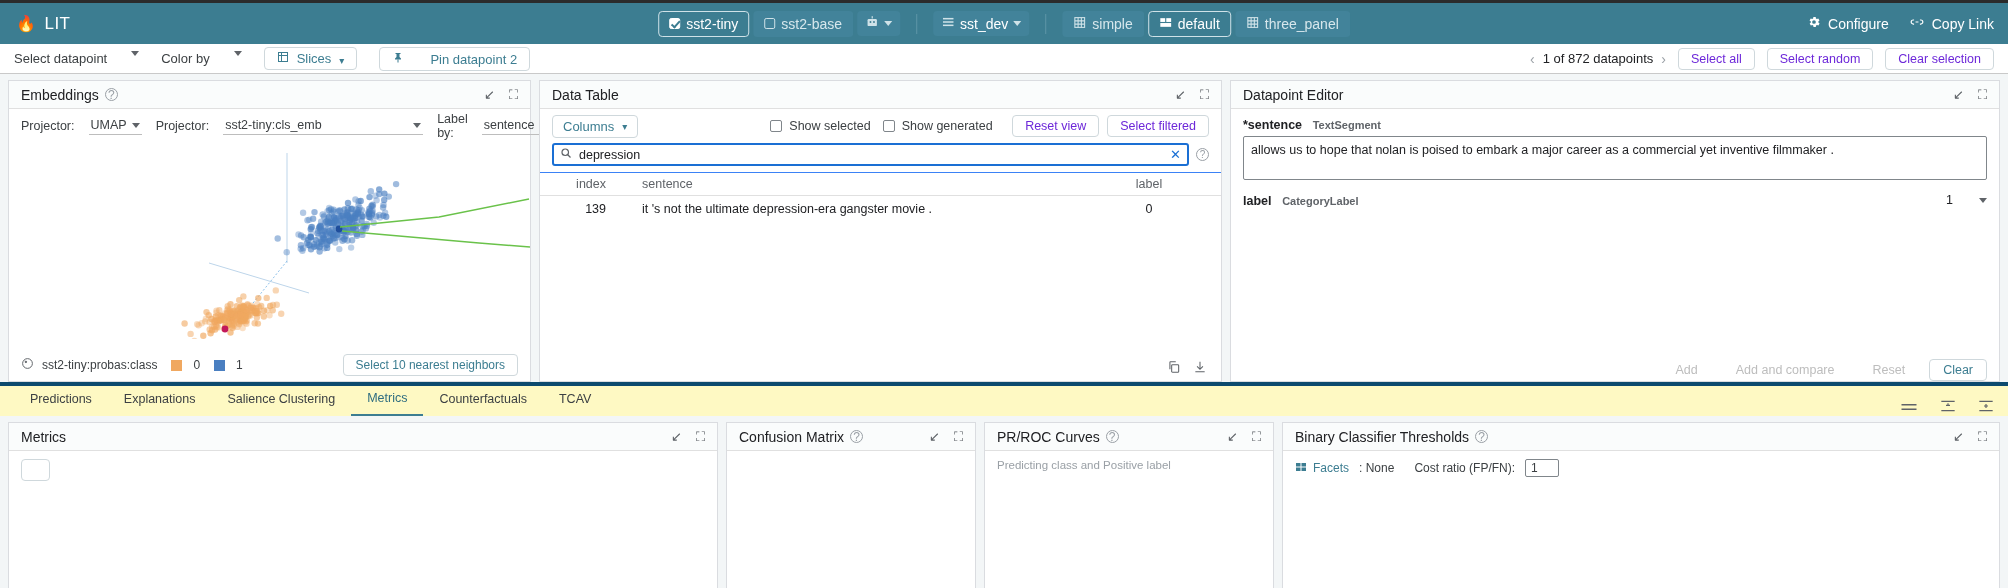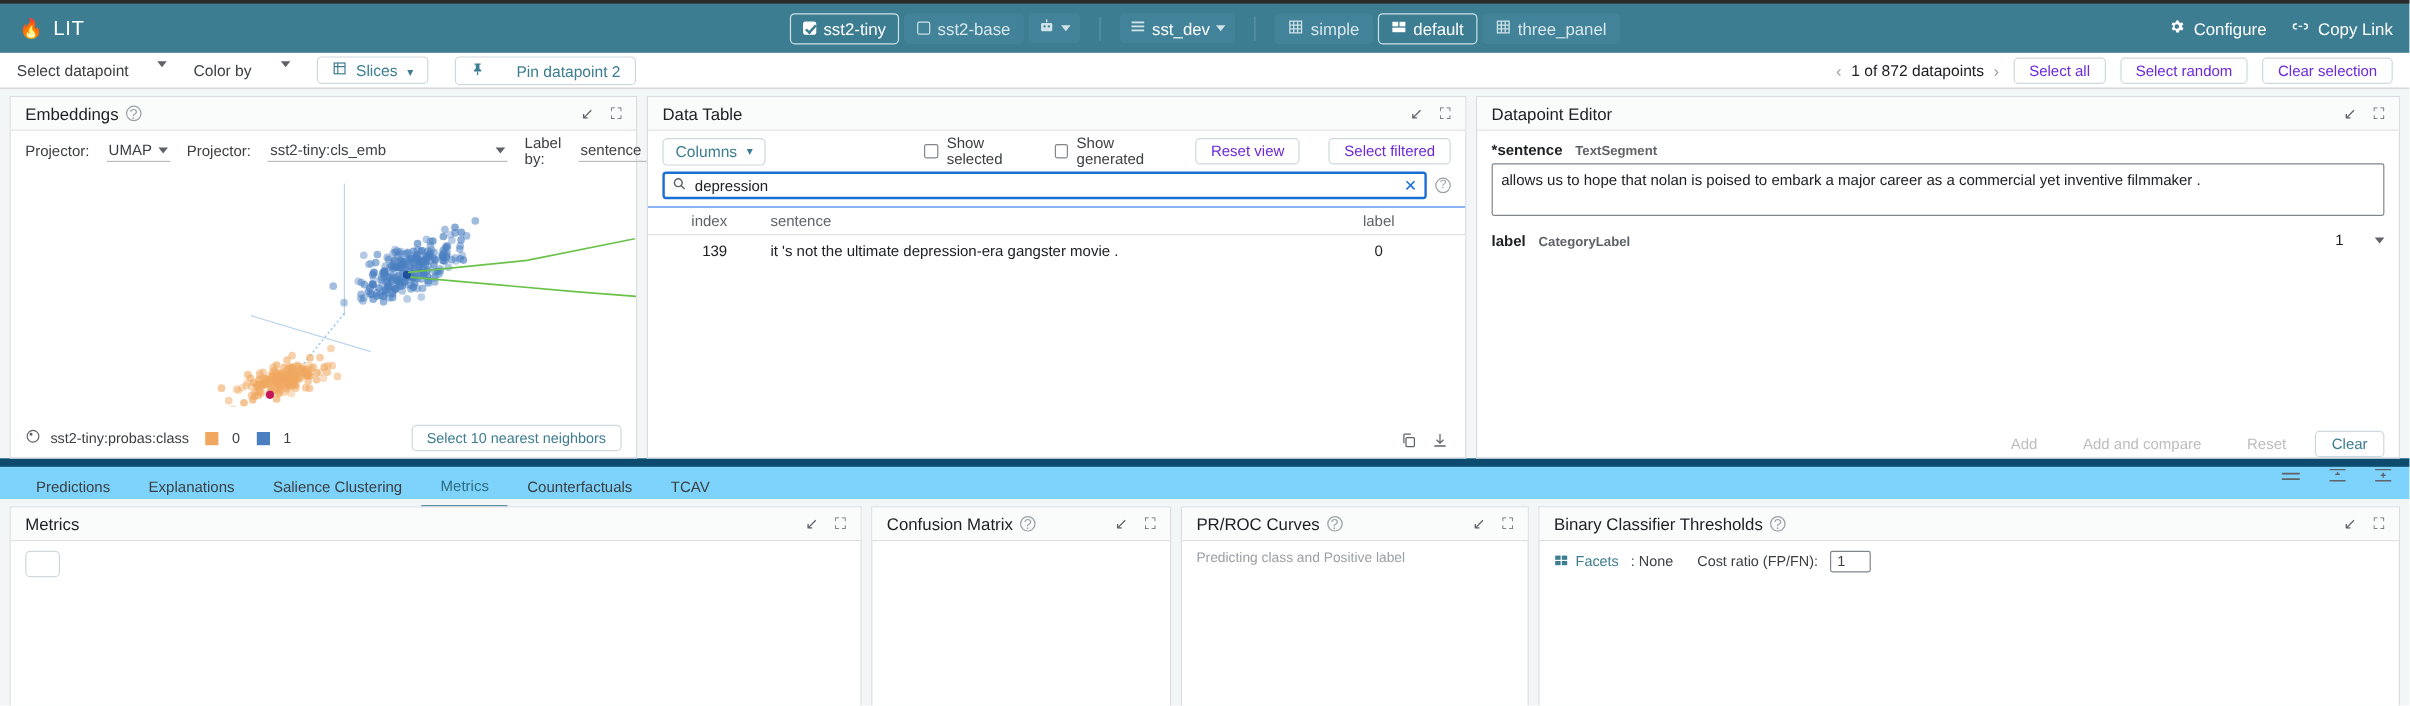--- a/index.html
+++ b/index.html
@@ -83,21 +83,21 @@
   .emb-foot { height:32px; display:flex; align-items:center; padding:0 12px; font-size:12px; color:#3c4043; gap:8px; }
   .legend-sw { width:11px;height:11px;display:inline-block; margin:0 3px 0 6px; vertical-align:-1px;}
   .nn-btn { margin-left:auto; border:1px solid #cfd8dc; border-radius:4px; padding:3px 12px; color:#3c7d91; cursor:pointer; }
 
   
   #datatable { width:683px; }
   .dt-ctrl { height:34px; display:flex; align-items:center; padding:0 12px; gap:12px; }
   .dropbtn { display:flex; align-items:center; gap:8px; border:1px solid #cfd8dc; border-radius:4px; padding:3px 10px; color:#3c7d91; cursor:pointer;}
   .cb { display:flex; align-items:center; gap:7px; font-size:12.5px; color:#3c4043; cursor:pointer;}
   .cb .sq { width:12px;height:12px;border:1.5px solid #80868b; border-radius:2px; display:inline-block;}
-  .dt-right { margin-left:auto; display:flex; gap:24px; }
+  .dt-right { margin-left:auto; display:flex; gap:8px; }
   .ghost-btn { border:1px solid #cfd8dc; border-radius:4px; padding:3px 12px; color:#6d28d9; cursor:pointer; background:#fff; font-size:12.5px; white-space:nowrap;}
   .searchrow { padding:0 12px 6px 12px; display:flex; align-items:center; gap:7px; }
   .searchbox {
     flex:1; display:flex; align-items:center; gap:7px;
     border:2px solid #1a6fd4; border-radius:3px; height:23px; padding:0 6px; background:#fff;
   }
   .searchbox .mag { color:#5f6368; font-size:12px;}
   .searchbox input { flex:1; border:0; outline:0; font-size:12.5px; font-family:inherit; color:#202124; background:transparent;}
   .searchbox .x { color:#1a6fd4; font-size:13px; cursor:pointer;}
   .dt-head {
@@ -121,22 +121,22 @@
     padding:4px 7px; font-size:12.5px; line-height:1.45; color:#202124; height:44px; overflow:hidden;
   }
   .dpe-row2 { margin-top:13px; display:flex; align-items:flex-start;gap:24px; }
   .dpe-val { margin-left:auto; display:flex; align-items:center; gap:26px; font-size:12.5px;}
   .dpe-foot { height:32px; display:flex; align-items:flex-end; justify-content:flex-end; gap:10px; padding:0 12px; }
   .dis-btn { border:1px solid transparent; border-radius:4px; padding:3px 13px; color:#bdbdbd; font-size:12.5px; }
   .act-btn { border:1px solid #cfd8dc; border-radius:4px; padding:3px 13px; color:#3c7d91; font-size:12.5px; cursor:pointer; }
 
   
   .tabsbar {
-    height:34px; display:flex; align-items:flex-start; background:#7dd3fc;
-    border-top:7px solid #0c4a6e; padding:0 14px; gap:0; font-size:12.5px;
+    height:34px; display:flex; align-items:flex-end; background:#fef9c3;
+    border-top:4px solid #0c4a6e; padding:0 14px; gap:0; font-size:12.5px;
   }
   .tab { padding:0 16px; height:34px; display:flex; align-items:center; color:#3c4043; cursor:pointer; white-space:nowrap;}
   .tab.active { color:#2f6d80; border-bottom:2px solid #3c7d91; }
   .tabs-right { margin-left:auto; display:flex; align-items:center; gap:22px; color:#5f6368; font-size:14px;}
 
   
   .bottom { display:flex; gap:8px; padding:6px 8px 0 8px; background:#f3f6f7; height:200px;}
   .bpanel { background:#fff; border:1px solid #dadce0; display:flex; flex-direction:column; }
   #b-metrics { width:710px; }
   #b-confusion { width:250px; }

